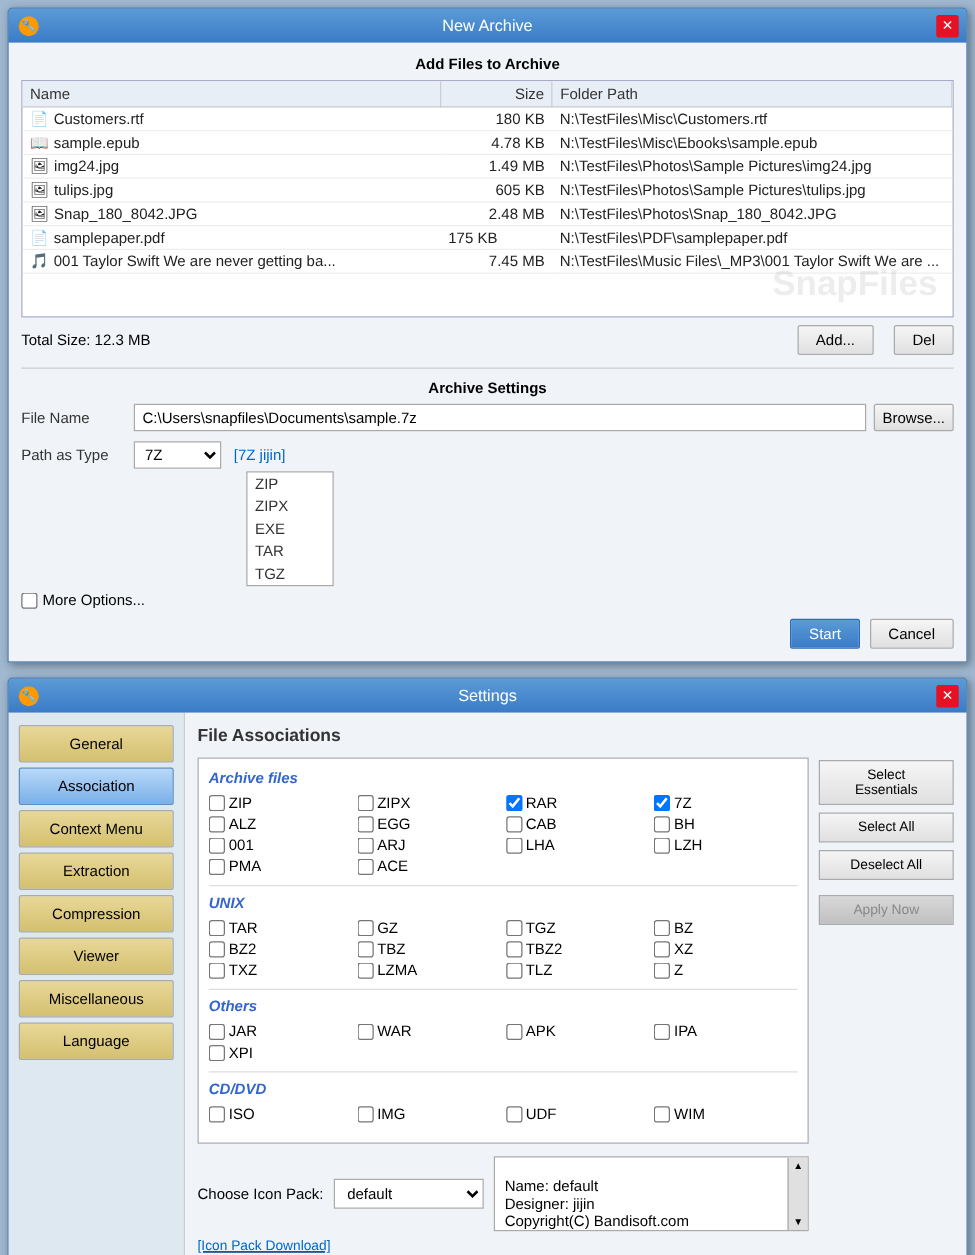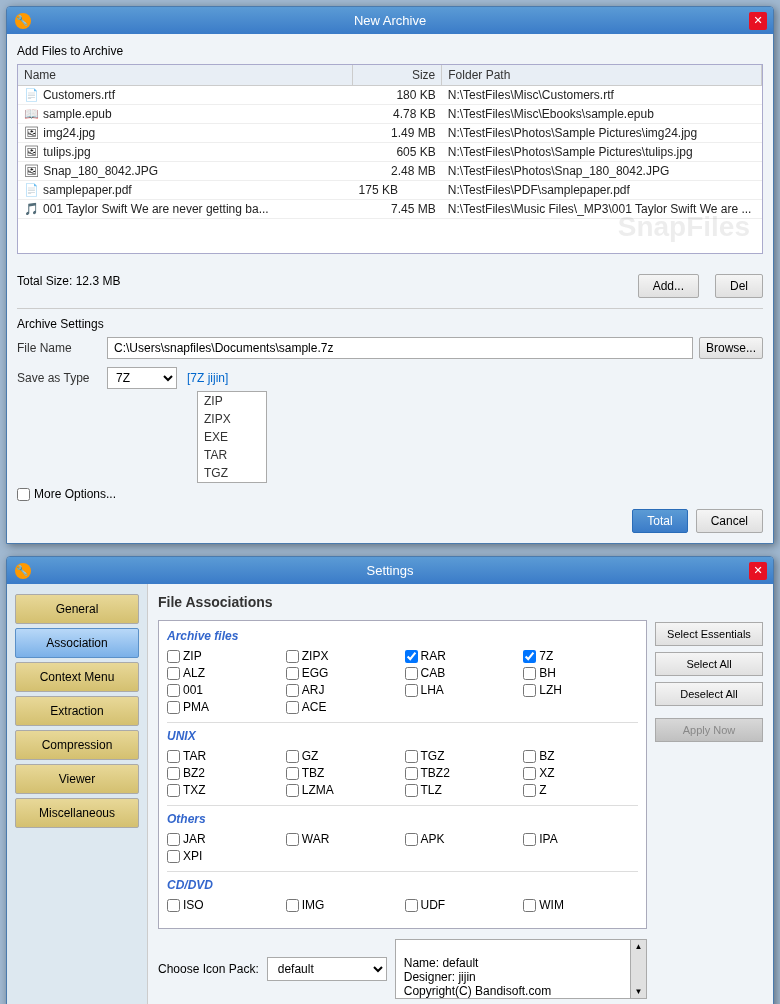--- a/index.html
+++ b/index.html
@@ -49,23 +49,24 @@
       font-size: 11px;
       cursor: pointer;
     }
     .window-body {
       background: #f0f4f8;
       padding: 10px;
     }
 
     
     .section-header {
-      font-weight: normal;
+      font-weight: bold;
       margin-bottom: 6px;
       font-size: 12px;
+      text-align: center;
     }
     .file-table-container {
       border: 1px solid #aac;
       background: white;
       height: 190px;
       overflow-y: auto;
       position: relative;
     }
     .file-table {
       width: 100%;
@@ -95,22 +96,22 @@
       font-size: 28px;
       font-weight: bold;
       color: #555;
       pointer-events: none;
     }
 
     
     .total-row {
       display: flex;
       justify-content: space-between;
-      align-items: flex-start;
-      margin-top: 20px;
+      align-items: center;
+      margin-top: 6px;
     }
     .btn {
       padding: 4px 14px;
       border: 1px solid #aaa;
       background: linear-gradient(to bottom, #f5f5f5, #e0e0e0);
       cursor: pointer;
       border-radius: 2px;
       font-size: 12px;
     }
     .btn.primary {
@@ -266,21 +267,21 @@
     .separator { border-top: 1px solid #ddd; margin: 6px 0; }
 
     
     .right-buttons {
       display: flex;
       flex-direction: column;
       gap: 6px;
       padding-top: 0;
     }
     .assoc-action-btn {
-      padding: 5px 8px;
+      padding: 5px 20px;
       border: 1px solid #aaa;
       background: linear-gradient(to bottom, #f5f5f5, #e0e0e0);
       cursor: pointer;
       font-size: 11px;
       text-align: center;
       min-width: 100px;
     }
 
     
     .icon-pack-row {
@@ -415,21 +416,21 @@
         <div class="settings-section">
           <div class="section-header">Archive Settings</div>
 
           <div class="form-row">
             <span class="form-label">File Name</span>
             <input class="text-input" type="text" value="C:\Users\snapfiles\Documents\sample.7z" style="">
             <button class="browse-btn btn">Browse...</button>
           </div>
 
           <div class="form-row">
-            <span class="form-label">Save as Type</span>
+            <span class="form-label">Path as Type</span>
             <select class="select-box">
               <option>7Z</option>
               <option>ZIP</option>
               <option>ZIPX</option>
               <option>EXE</option>
               <option>TAR</option>
             </select>
             <span class="format-hint">[7Z jijin]</span>
           </div>
 
@@ -442,21 +443,21 @@
               <div class="dropdown-item">TGZ</div>
             </div>
           </div>
 
           <div class="form-row checkbox-row">
             <input type="checkbox" style="">
             <span style="margin-left:4px;">More Options...</span>
           </div>
 
           <div class="action-row">
-            <button class="btn primary">Total</button>
+            <button class="btn primary">Start</button>
             <button class="btn">Cancel</button>
           </div>
         </div>
       </div>
     </div>
 
     <div class="settings-window window">
       <div class="title-bar">
         <span class="window-icon">🔧</span>
         <span class="title-text">Settings</span>
@@ -466,20 +467,21 @@
       <div class="settings-body">
 
         <div class="sidebar">
           <button class="sidebar-btn">General</button>
           <button class="sidebar-btn active">Association</button>
           <button class="sidebar-btn">Context Menu</button>
           <button class="sidebar-btn">Extraction</button>
           <button class="sidebar-btn">Compression</button>
           <button class="sidebar-btn">Viewer</button>
           <button class="sidebar-btn">Miscellaneous</button>
+          <button class="sidebar-btn">Language</button>
         </div>
 
         <div class="main-content">
           <div class="content-title">File Associations</div>
 
           <div class="assoc-content-area">
             <div class="assoc-left">
               <div class="assoc-panel">
 
                 <div class="group-title">Archive files</div>

